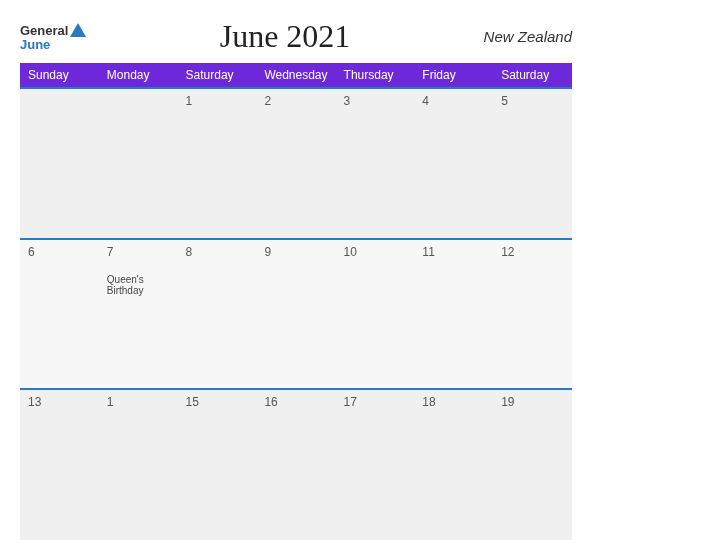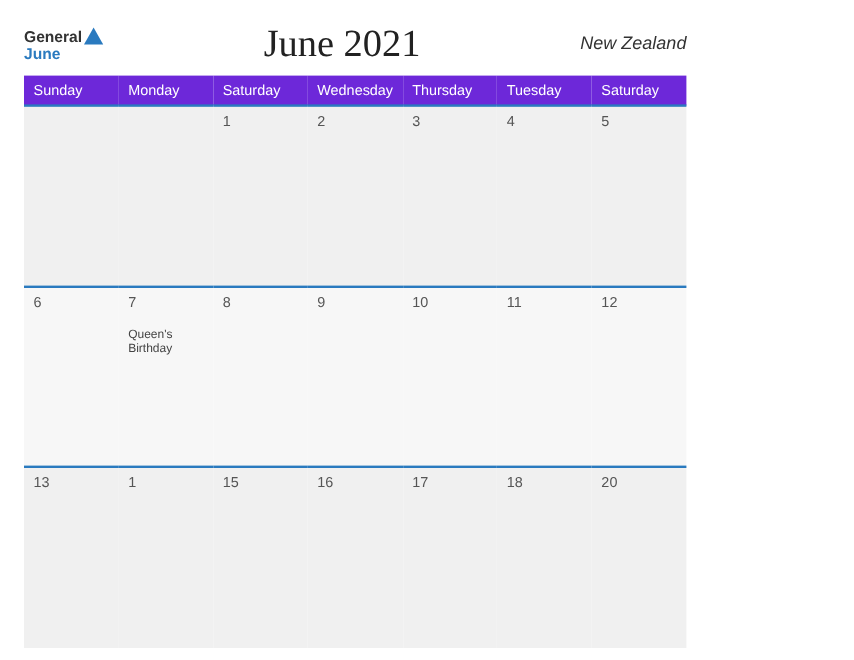--- a/index.html
+++ b/index.html
@@ -144,21 +144,21 @@
   </div>
 
   <table class="calendar-table">
     <thead>
       <tr>
         <th><span>Sunday</span></th>
         <th><span>Monday</span></th>
         <th><span>Saturday</span></th>
         <th><span>Wednesday</span></th>
         <th><span>Thursday</span></th>
-        <th><span>Tuesday</span></th>
+        <th><span>Friday</span></th>
         <th><span>Saturday</span></th>
       </tr>
     </thead>
     <tbody id="calendar-body">
     <tr>
           <td></td>
           <td></td>
           <td>
             <span class="day-num">1</span>
           </td>
@@ -212,18 +212,18 @@
           <td>
             <span class="day-num">16</span>
           </td>
           <td>
             <span class="day-num">17</span>
           </td>
           <td>
             <span class="day-num">18</span>
           </td>
           <td>
-            <span class="day-num">20</span>
+            <span class="day-num">19</span>
           </td>
         </tr>
       </tbody>
   </table>
 </div>
 
 </body></html>

